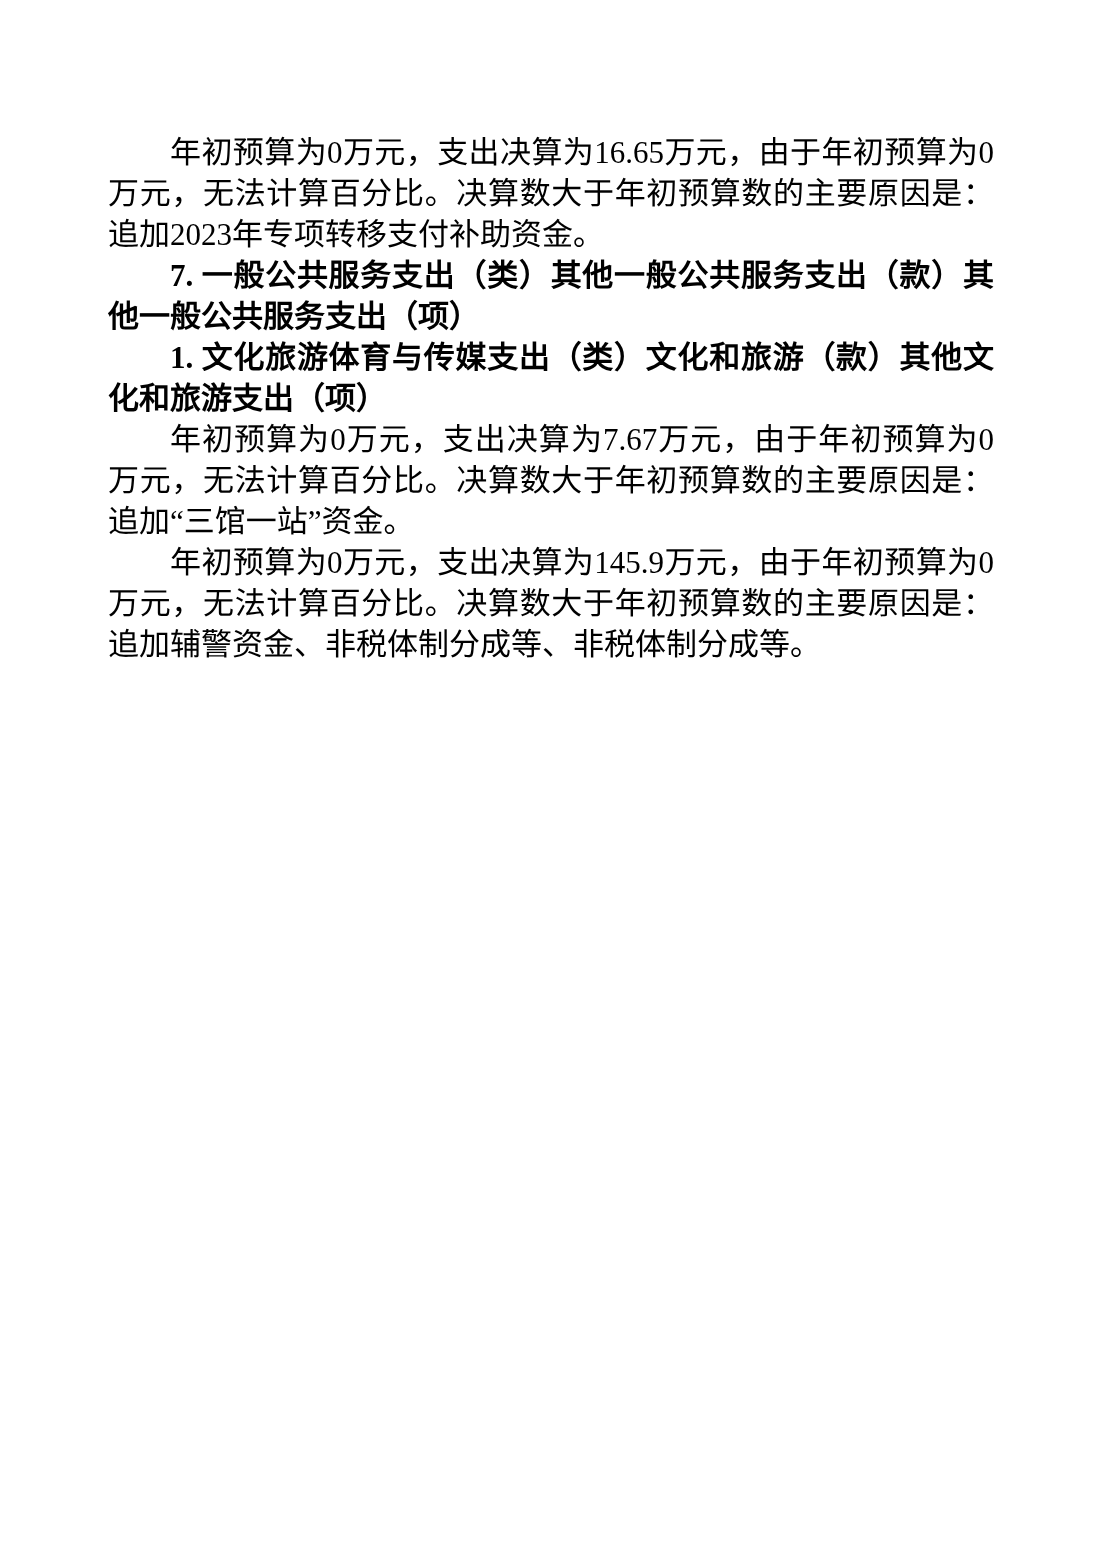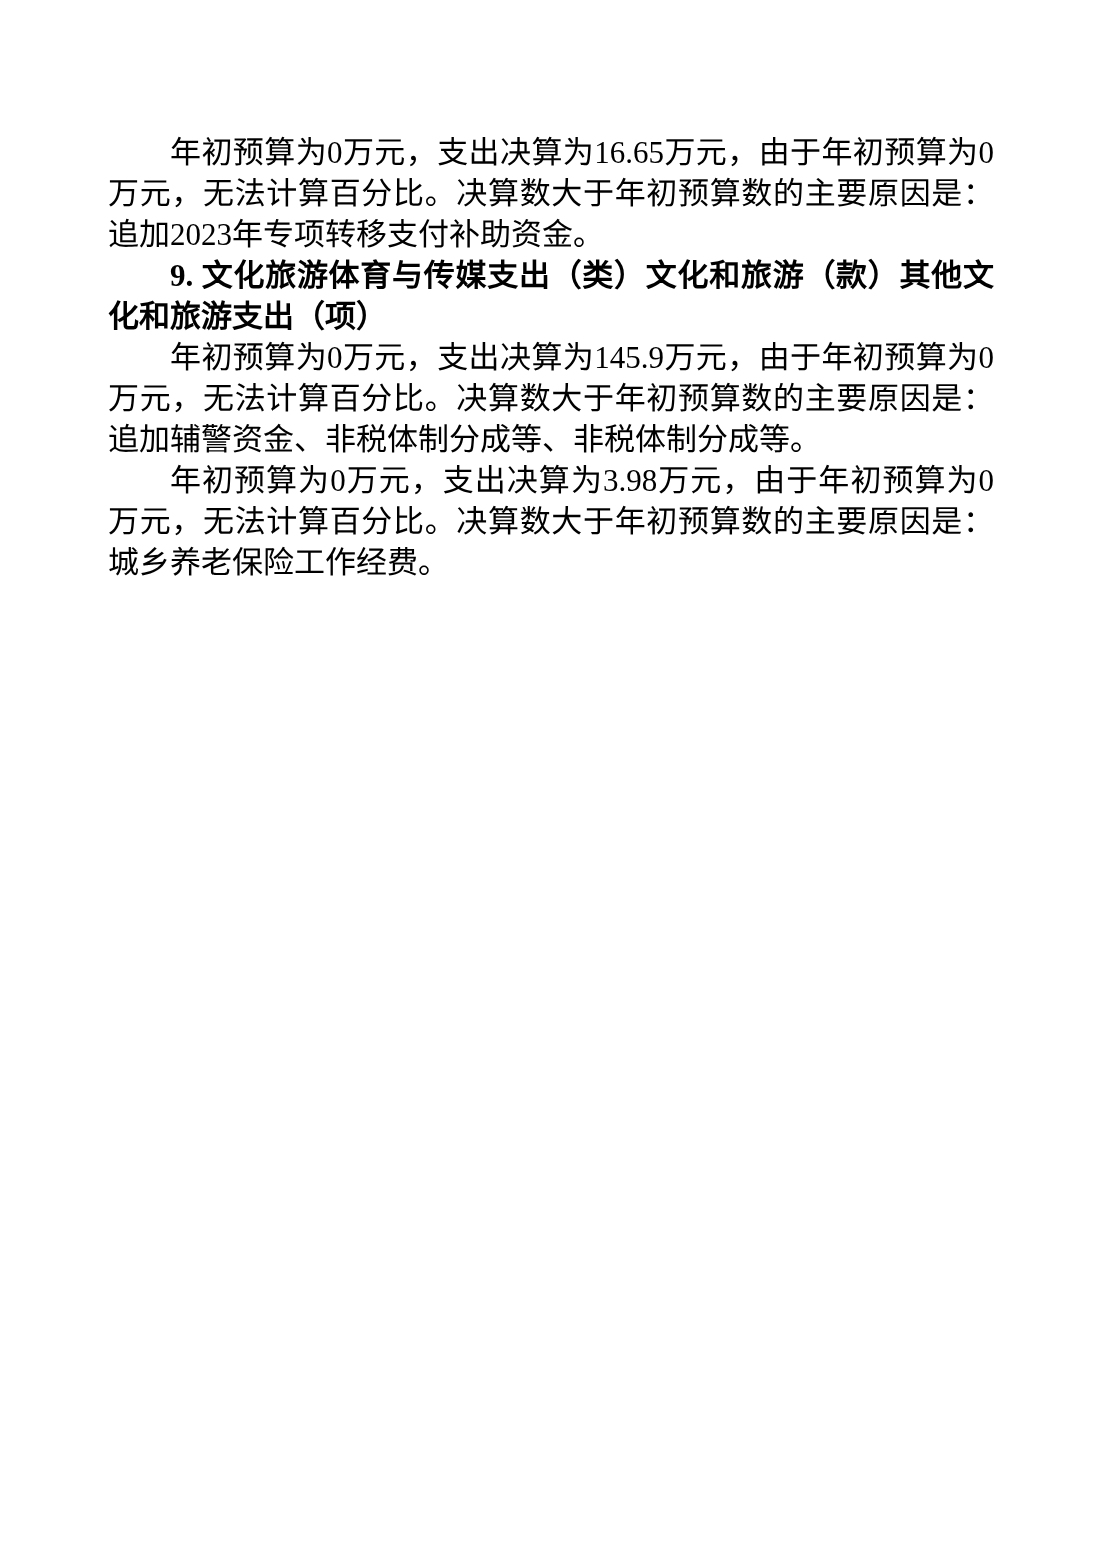--- a/index.html
+++ b/index.html
@@ -32,17 +32,18 @@
   .doc p.heading {
     font-weight: bold;
   }
 </style>
 </head>
 <body>
 
 <div class="page">
   <div class="doc">
     <p class="body">年初预算为0万元，支出决算为16.65万元，由于年初预算为0万元，无法计算百分比。决算数大于年初预算数的主要原因是：追加2023年专项转移支付补助资金。</p>
-    <p class="heading">9. 文化旅游体育与传媒支出（类）文化和旅游（款）其他文化和旅游支出（项）</p>
+    <p class="heading">7. 一般公共服务支出（类）其他一般公共服务支出（款）其他一般公共服务支出（项）</p>
+    <p class="heading">1. 文化旅游体育与传媒支出（类）文化和旅游（款）其他文化和旅游支出（项）</p>
+    <p class="body">年初预算为0万元，支出决算为7.67万元，由于年初预算为0万元，无法计算百分比。决算数大于年初预算数的主要原因是：追加“三馆一站”资金。</p>
     <p class="body">年初预算为0万元，支出决算为145.9万元，由于年初预算为0万元，无法计算百分比。决算数大于年初预算数的主要原因是：追加辅警资金、非税体制分成等、非税体制分成等。</p>
-    <p class="body">年初预算为0万元，支出决算为3.98万元，由于年初预算为0万元，无法计算百分比。决算数大于年初预算数的主要原因是：城乡养老保险工作经费。</p>
   </div>
 </div>
 
 </body></html>

